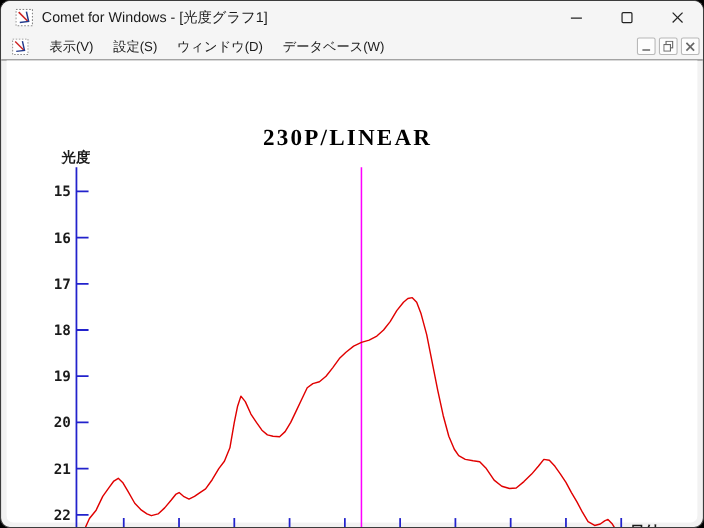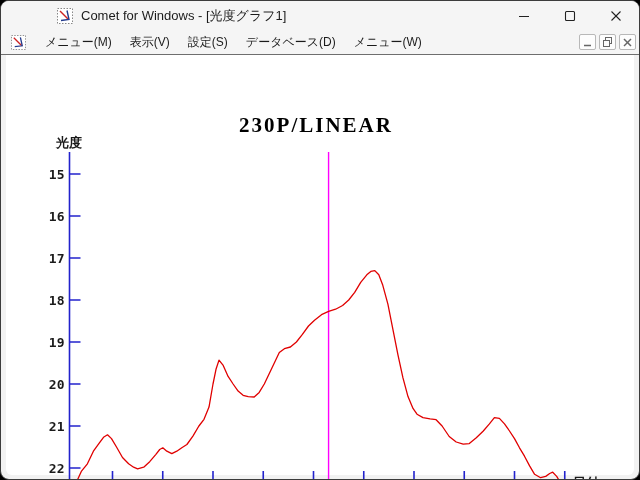--- a/index.html
+++ b/index.html
@@ -1,19 +1,19 @@
 <!DOCTYPE html>
 <html><head>
 <meta charset="utf-8">
 <style>
   html,body{margin:0;padding:0;background:#000;}
   body{width:640px;height:480px;position:relative;font-family:"Liberation Sans",sans-serif;}
   .window{position:absolute;inset:0;background:#f2f2f2;border:1px solid #3c3c3c;border-radius:9px;box-sizing:border-box;overflow:hidden;}
   
-  .titlebar{position:absolute;left:0;top:0;right:0;height:30px;background:#f5f5f5;display:flex;align-items:center;padding-left:43px;}
+  .titlebar{position:absolute;left:0;top:0;right:0;height:30px;background:#f5f5f5;display:flex;align-items:center;}
   .titlebar .appicon{width:16px;height:16px;margin-left:13px;margin-right:8px;flex:0 0 auto;}
   .titlebar .title{font-size:13px;color:#1b1b1b;white-space:nowrap;}
   .caption-buttons{position:absolute;right:0;top:0;height:30px;display:flex;}
   .cap-btn{width:46px;height:30px;display:flex;align-items:center;justify-content:center;background:transparent;border:none;padding:0;cursor:default;}
   
   .menubar{position:absolute;left:0;top:30px;right:0;height:23px;background:#f5f5f5;border-bottom:1px solid #6e6e6e;display:flex;align-items:center;font-size:12px;color:#1b1b1b;}
   .menubar .mdiicon{width:15px;height:15px;margin-left:10px;margin-right:10px;flex:0 0 auto;}
   .menu-item{padding:3px 9px;white-space:nowrap;}
   .mdi-buttons{position:absolute;right:3px;top:33px;display:flex;gap:3px;}
   .mdi-btn{width:17px;height:16px;background:#fdfdfd;border:1px solid #b8b8b8;border-radius:2px;display:flex;align-items:center;justify-content:center;padding:0;}
@@ -55,25 +55,24 @@
       </button>
     </div>
   </div>
 
   <div class="menubar">
     <svg class="mdiicon" viewBox="0 0 16 16">
       <rect x="0.5" y="0.5" width="15" height="15" fill="#ffffff" stroke="#888" stroke-width="1" stroke-dasharray="1.5,1.5"></rect>
       <line x1="3" y1="3" x2="11.5" y2="11.5" stroke="#cc2222" stroke-width="1.4"></line>
       <polyline points="10,2.5 12,11.5 4,12.5" fill="none" stroke="#223a8c" stroke-width="1.4"></polyline>
     </svg>
-    <span class="menu-item">メニュー(M)</span>
     <span class="menu-item">表示(V)</span>
     <span class="menu-item">設定(S)</span>
-    <span class="menu-item">データベース(D)</span>
-    <span class="menu-item">メニュー(W)</span>
+    <span class="menu-item">ウィンドウ(D)</span>
+    <span class="menu-item">データベース(W)</span>
   </div>
   <div class="mdi-buttons">
     <button class="mdi-btn">
       <svg width="9" height="9" viewBox="0 0 9 9">
           <line x1="1" y1="7.5" x2="8" y2="7.5" stroke="#666" stroke-width="1.4"></line>
         </svg>
     </button>
     <button class="mdi-btn">
       <svg width="10" height="10" viewBox="0 0 10 10">
           <rect x="2.5" y="0.5" width="6" height="6" fill="none" stroke="#666" stroke-width="1"></rect>

